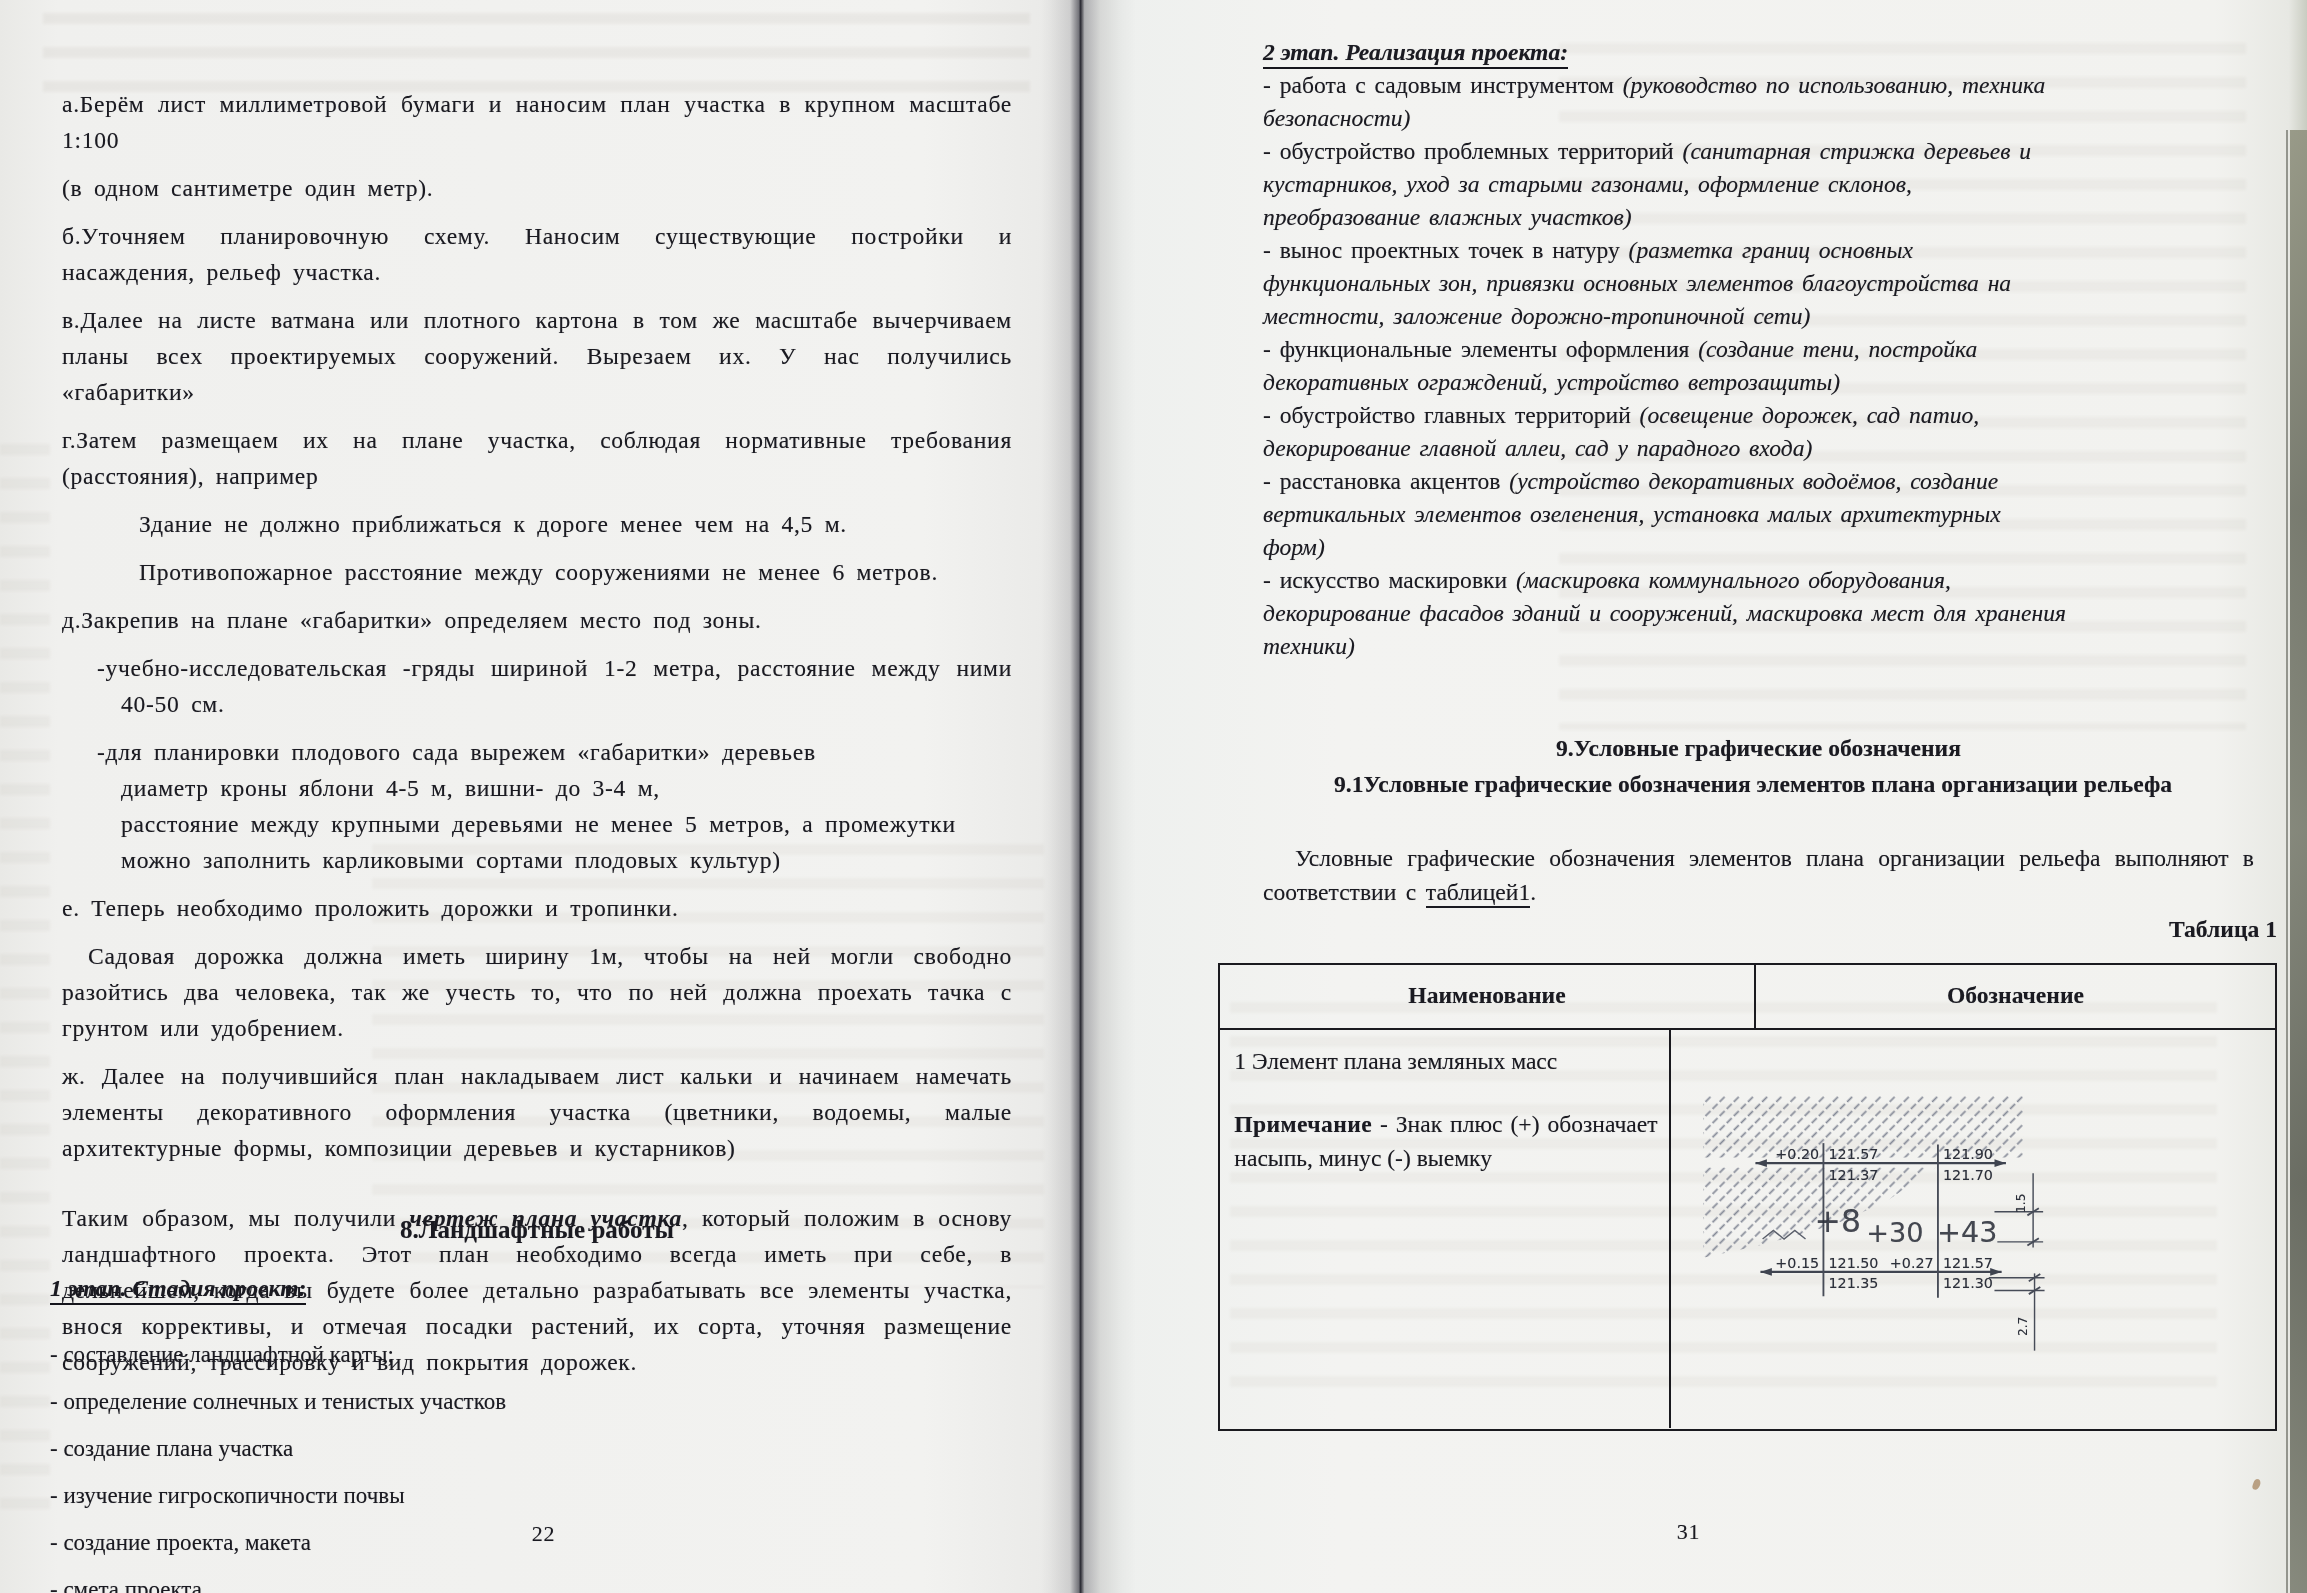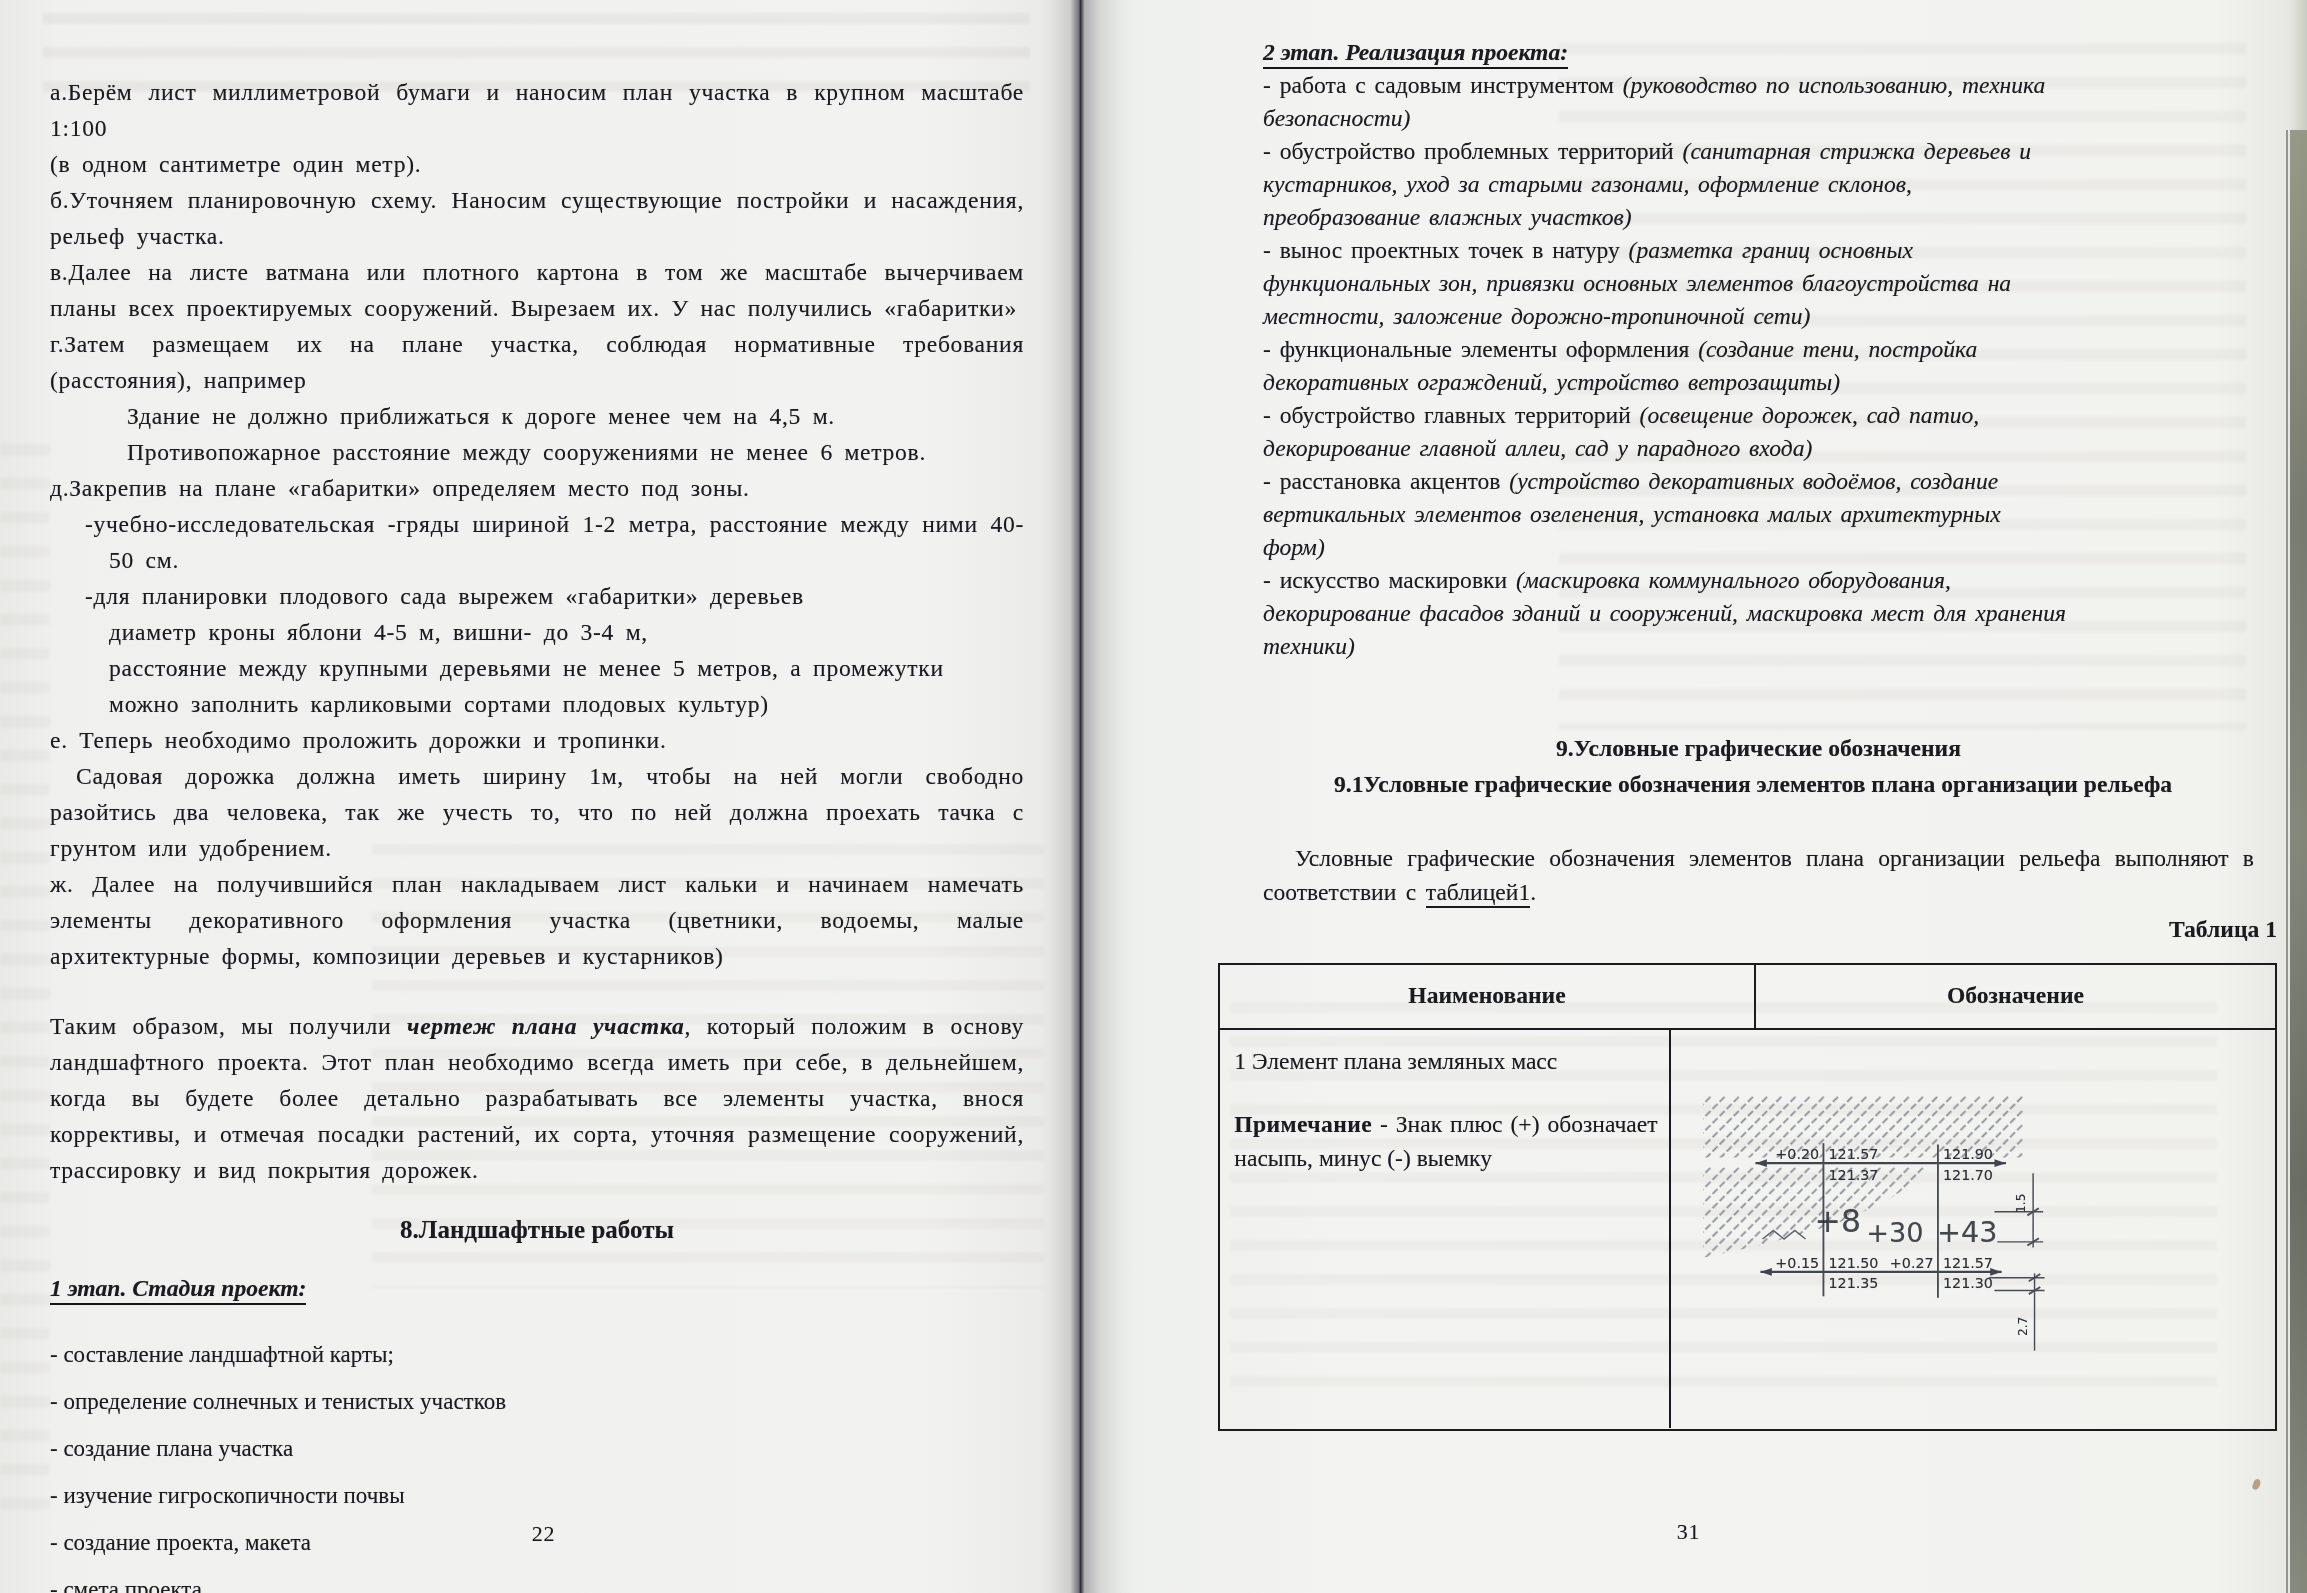--- a/index.html
+++ b/index.html
@@ -25,21 +25,21 @@
   .edge-right-line{position:absolute;left:2286px;top:130px;width:2.1px;height:1463px;background:#4e5147;opacity:.55;}
 
   
   .bleed{position:absolute;pointer-events:none;opacity:.07;filter:blur(1.4px);
     background-image:repeating-linear-gradient(180deg,rgba(112,98,78,.9) 0 10.7px,transparent 10.7px 34px);}
   .bleed.b2{opacity:.055}
   .bleed.b3{opacity:.05}
 
   
   .lp-body{position:absolute;left:50px;top:74px;width:974px;font-size:23.6px;line-height:36px;}
-  .lp-body p{margin:0;text-align:justify;word-spacing:5px;letter-spacing:0.7px;}
+  .lp-body p{margin:12px;text-align:justify;word-spacing:5px;letter-spacing:0.7px;}
   .lp-body p.single{text-align:left;}
   .lp-body p.indent1{padding-left:77px;text-align:left;}
   .lp-body p.hang{padding-left:59px;text-indent:-24px;}
   .lp-body p.hang-pre{padding-left:59px;text-indent:-24px;white-space:pre-line;text-align:left;}
   .lp-body p.firstind{text-indent:26px;}
   .lp-body p.closing{margin-top:34px;}
   .em-bi{font-weight:bold;font-style:italic;}
   .lp-heading{position:absolute;left:50px;top:1216px;width:974px;text-align:center;
     font-weight:bold;font-size:25px;}
   .stage-heading{font-weight:bold;font-style:italic;font-size:23.6px;}

